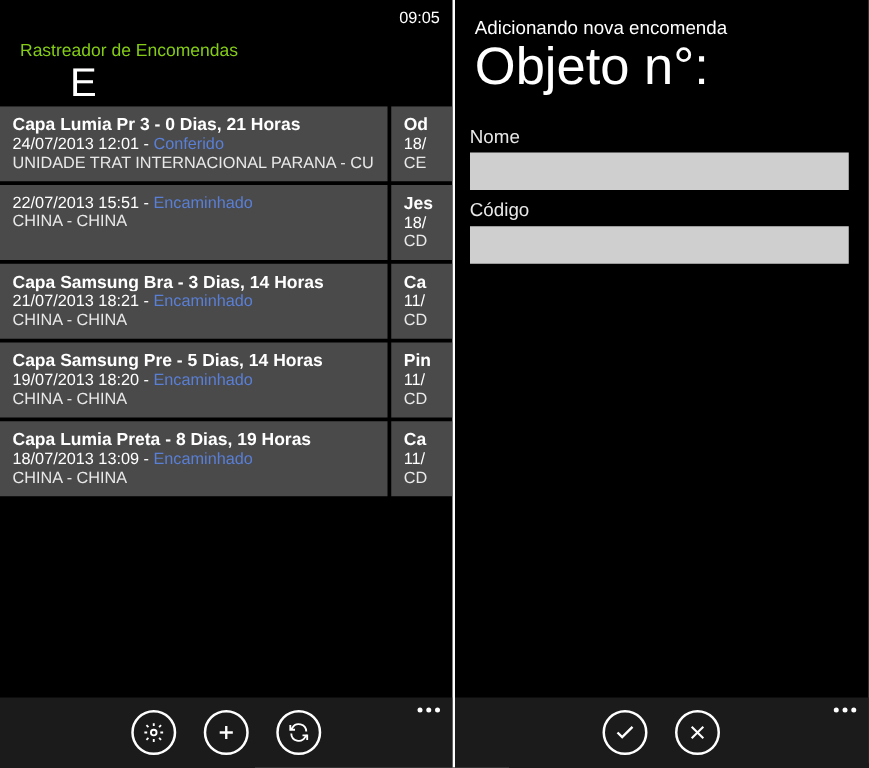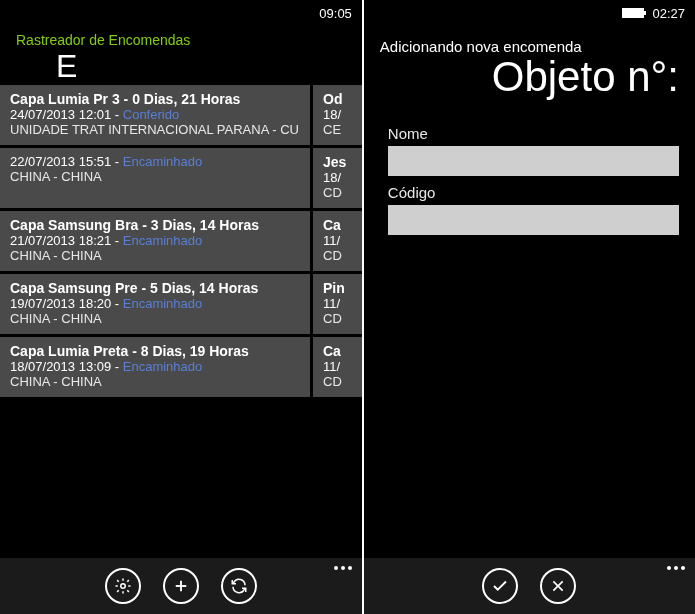--- a/index.html
+++ b/index.html
@@ -90,21 +90,20 @@
     font-size: 15px;
     font-weight: 400;
     padding: 14px 16px 0 16px;
   }
   .page-title {
     font-size: 42px;
     font-weight: 300;
     padding: 0 16px 12px 16px;
     line-height: 1.05;
     white-space: nowrap;
-    text-align: right;
   }
 
   
   .list {
     flex: 1;
     overflow: hidden;
   }
   .list-row {
     display: flex;
     margin-bottom: 3px;
@@ -135,21 +134,21 @@
   }
   .status-link { color: #5a7fd6; }
   .item-loc {
     font-size: 13px;
     color: #e8e8e8;
     white-space: nowrap;
     overflow: hidden;
   }
 
   
-  .form { padding: 6px 16px 0 24px; }
+  .form { padding: 6px 16px 0 12px; }
   .field-label {
     font-size: 15px;
     color: #e8e8e8;
     margin-top: 8px;
     margin-bottom: 4px;
   }
   .text-input {
     width: 100%;
     height: 30px;
     background: #cfcfcf;
@@ -291,26 +290,20 @@
       </div>
       <div class="appbar-more">
         <span></span>
           <span></span>
           <span></span>
       </div>
     </div>
   </div>
 
   <div class="phone phone-right">
-    <div class="statusbar">
-      <div class="battery">
-          <div class="battery-fill"></div>
-        </div>
-      <span>02:27</span>
-    </div>
     <div class="page-sub">Adicionando nova encomenda</div>
     <div class="page-title">Objeto n°:</div>
 
     <div class="form">
       <div class="field-label">Nome</div>
       <input class="text-input" type="text" value="" style="">
       <div class="field-label">Código</div>
       <input class="text-input" type="text" value="" style="">
     </div>
 

